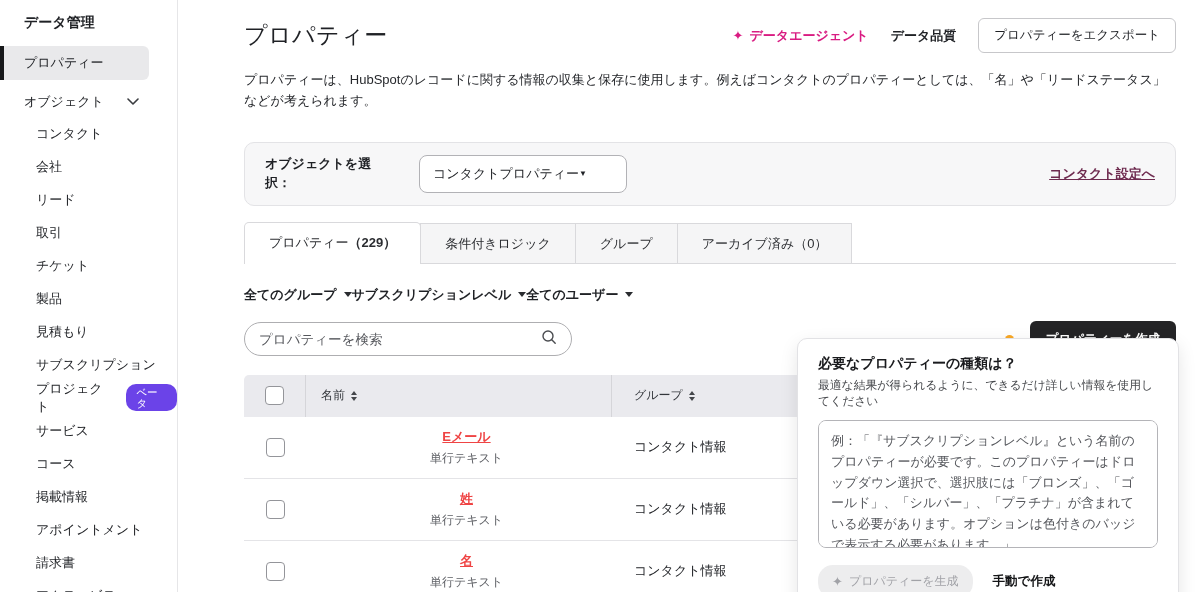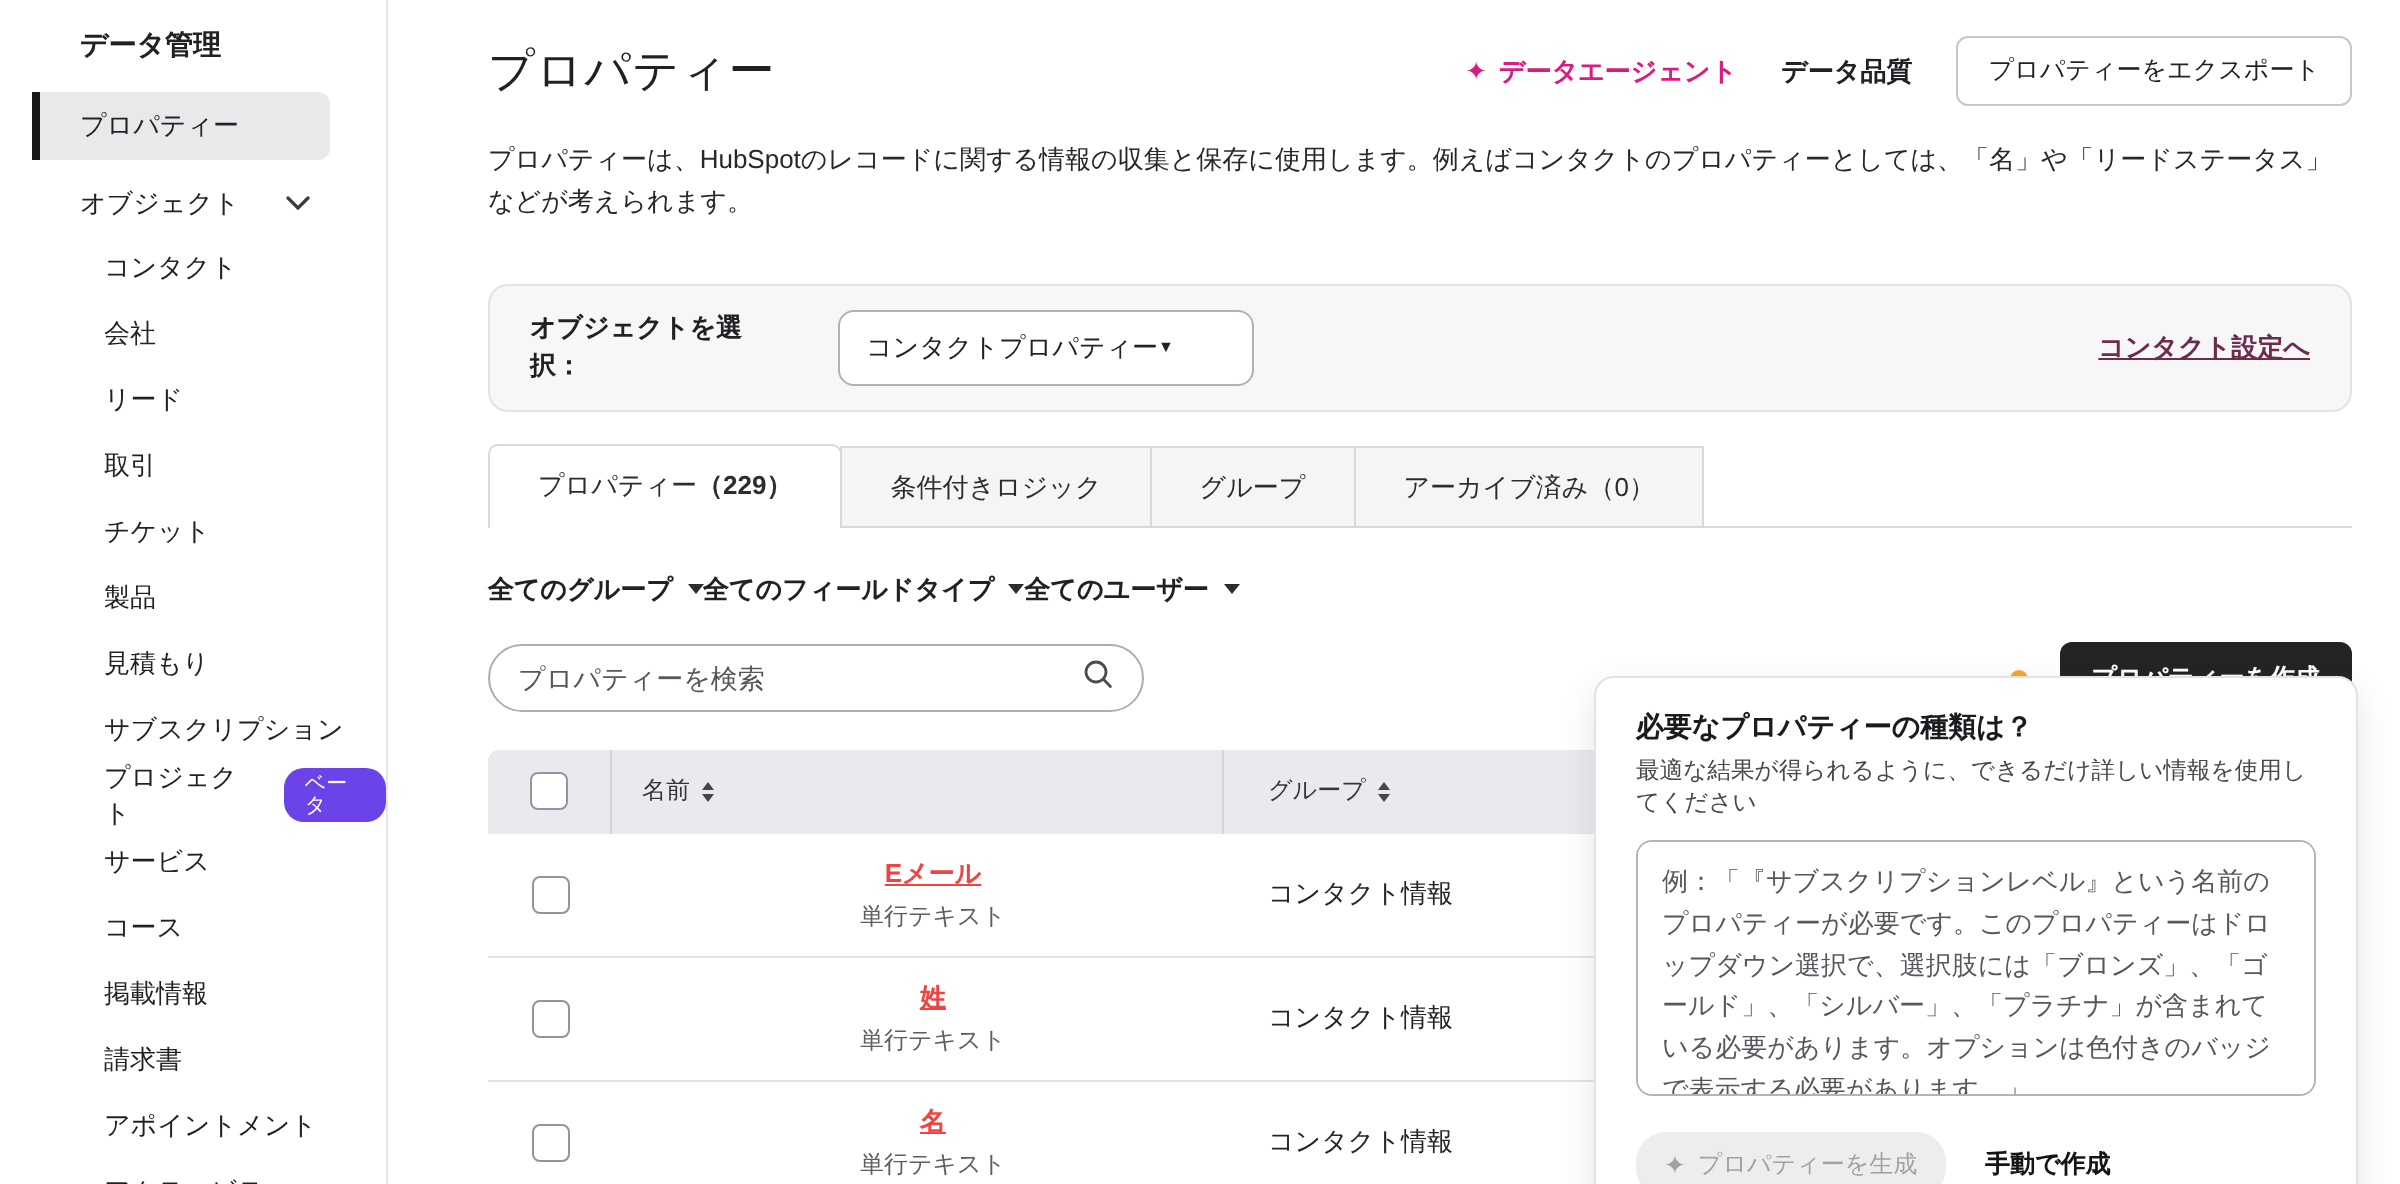--- a/index.html
+++ b/index.html
@@ -1,21 +1,21 @@
 <!DOCTYPE html>
 <html><head>
 <meta charset="utf-8">
 <style>
   * { margin:0; padding:0; box-sizing:border-box; }
   html,body { width:1200px; height:592px; overflow:hidden; background:#fff;
     font-family:"Liberation Sans","DejaVu Sans",sans-serif; color:#1f2125; }
   body { position:relative; }
 
   
-  .sidebar { position:absolute; left:16px; top:0; width:178px; height:592px;
+  .sidebar { position:absolute; left:0; top:0; width:178px; height:592px;
     border-right:1px solid #e6e6e8; background:#fff; overflow:hidden; }
   .side-title { padding:14px 0 0 24px; font-size:14px; font-weight:700; height:36px; }
   .side-selected { margin:10px 28px 0 0; height:34px; display:flex; align-items:center;
     background:#e9e9eb; border-left:4px solid #17181a; border-radius:0 6px 6px 0;
     padding-left:20px; font-size:13px; cursor:pointer; }
   .side-group { margin-top:6px; height:31px; display:flex; align-items:center;
     justify-content:space-between; padding:0 38px 0 24px; font-size:13px; cursor:pointer; }
   .side-item { height:33px; display:flex; align-items:center; padding-left:36px;
     font-size:13px; cursor:pointer; }
   .beta-badge { margin-left:14px; background:#6b43e8; color:#fff; font-size:10.5px;
@@ -168,24 +168,24 @@
   <div class="side-item">
       <span>サービス</span>
     </div>
   <div class="side-item">
       <span>コース</span>
     </div>
   <div class="side-item">
       <span>掲載情報</span>
     </div>
   <div class="side-item">
+      <span>アポイントメント</span>
+    </div>
+  <div class="side-item">
       <span>請求書</span>
-    </div>
-  <div class="side-item">
-      <span>アポイントメント</span>
     </div>
   <div class="side-item">
       <span>アクティビティー</span>
     </div>
 </nav>
 
 <main class="main">
 
   <div class="head-row">
     <h1 class="page-title">プロパティー</h1>
@@ -218,21 +218,21 @@
     <div class="tab"><span>グループ</span></div>
     <div class="tab"><span>アーカイブ済み（0）</span></div>
   </div>
 
   <div class="filters">
     <span class="filter">
       <span>全てのグループ</span>
         <span class="tri"></span>
     </span>
     <span class="filter">
-      <span>全てのフィールドタイプ</span>
+      <span>サブスクリプションレベル</span>
         <span class="tri"></span>
     </span>
     <span class="filter">
       <span>全てのユーザー</span>
         <span class="tri"></span>
     </span>
   </div>
 
   <div class="search-row">
     <div class="search-box">

